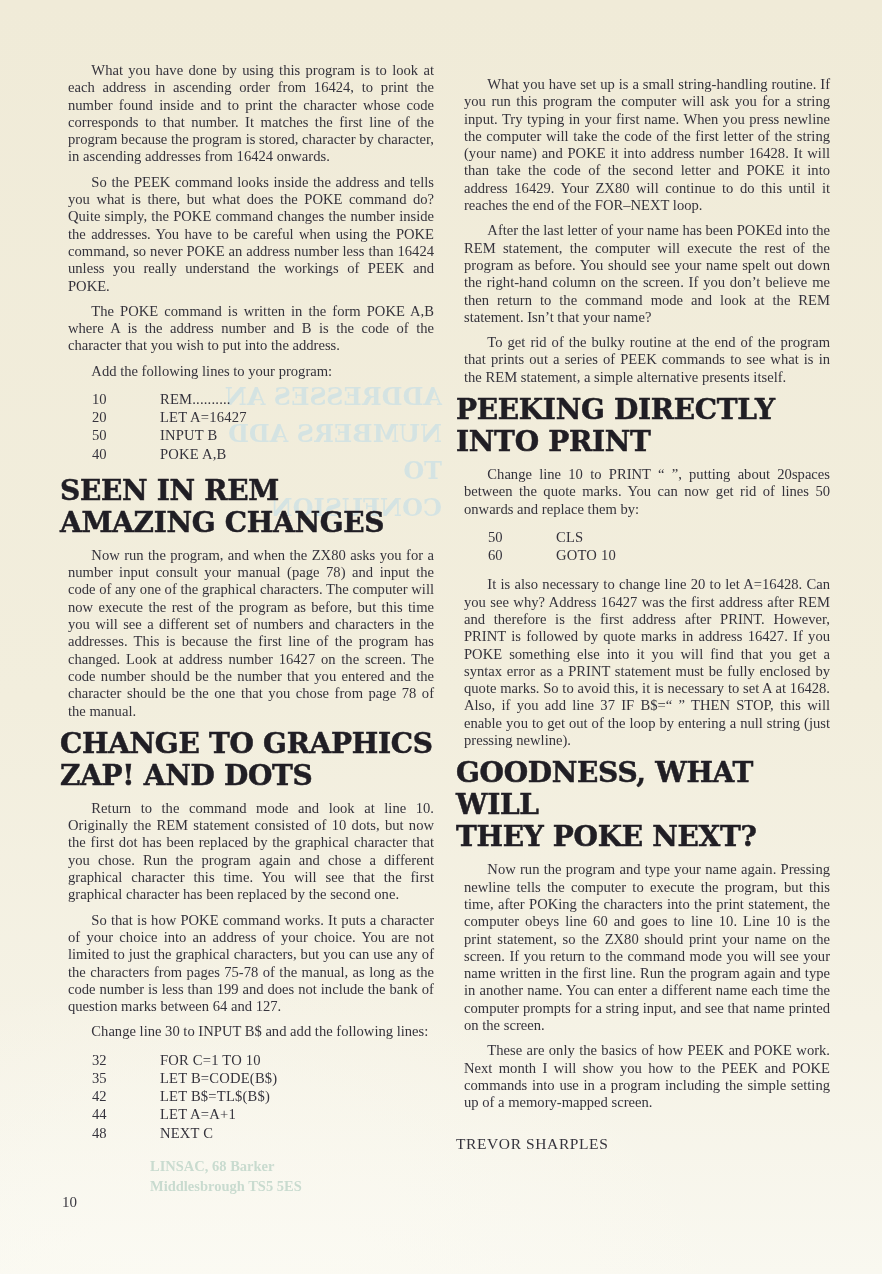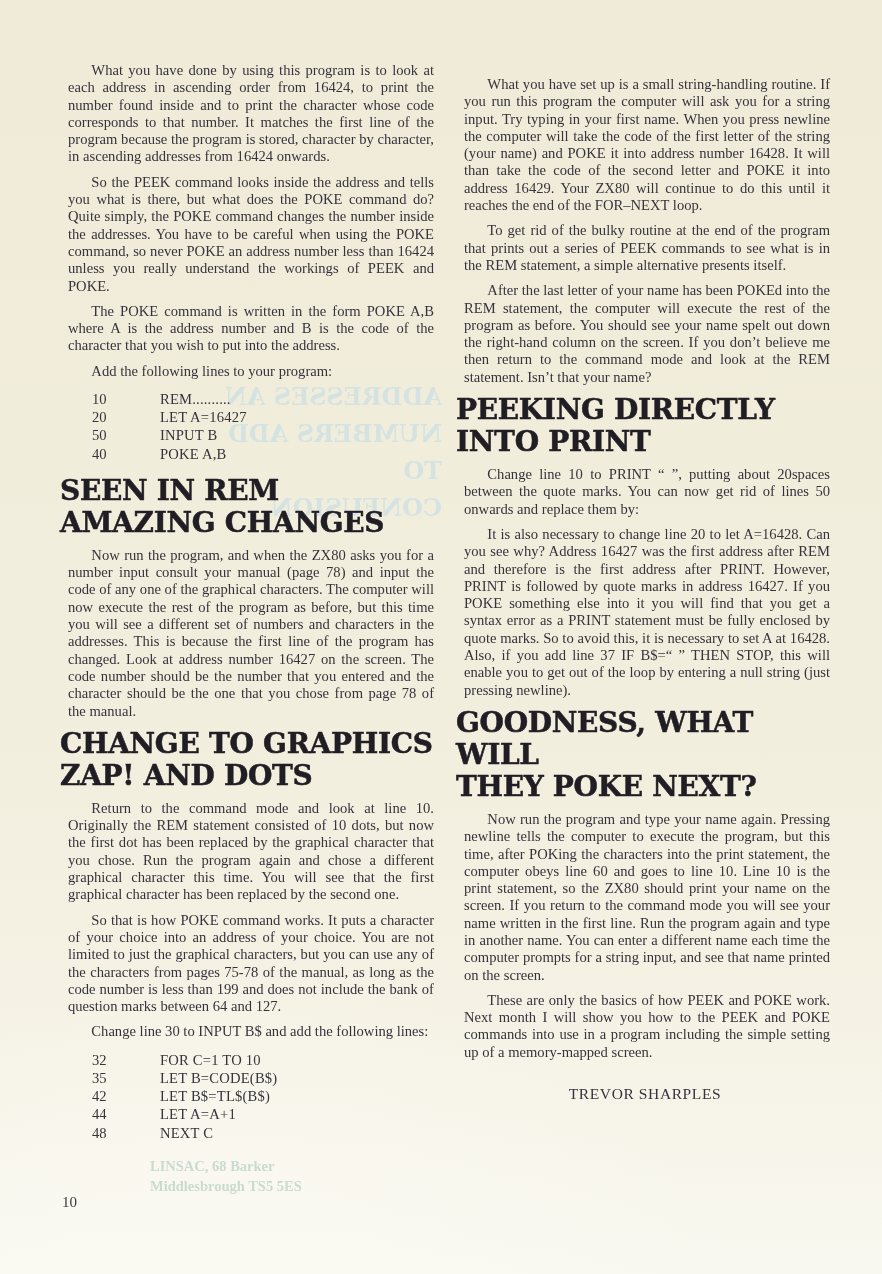--- a/index.html
+++ b/index.html
@@ -51,21 +51,21 @@
     text-align: left;
   }
   .code-row { line-height: 18.2px; margin-left: 32px; }
   .code-num {
     display: inline-block;
     width: 68px;
   }
   .code-txt { letter-spacing: 0.2px; }
   .byline {
     margin-top: 24px;
-    text-align: center;
+    text-align: left;
     font-size: 15.5px;
     letter-spacing: 0.6px;
     padding-right: 4px;
   }
   .page-number {
     position: absolute;
     left: 62px; top: 1194px;
     font-size: 15px;
     color: #3a3840;
   }
@@ -144,29 +144,33 @@
       <div class="code-row"><span class="code-num">32</span><span class="code-txt">FOR C=1 TO 10</span></div>
       <div class="code-row"><span class="code-num">35</span><span class="code-txt">LET B=CODE(B$)</span></div>
       <div class="code-row"><span class="code-num">42</span><span class="code-txt">LET B$=TL$(B$)</span></div>
       <div class="code-row"><span class="code-num">44</span><span class="code-txt">LET A=A+1</span></div>
       <div class="code-row"><span class="code-num">48</span><span class="code-txt">NEXT C</span></div>
     </div>
   </div>
 
   <div class="col col-right">
     <p class="body">What you have set up is a small string-handling routine. If you run this program the computer will ask you for a string input. Try typing in your first name. When you press newline the computer will take the code of the first letter of the string (your name) and POKE it into address number 16428. It will than take the code of the second letter and POKE it into address 16429. Your ZX80 will continue to do this until it reaches the end of the FOR–NEXT loop.</p>
+    <p class="body">After the last letter of your name has been POKEd into the REM statement, the computer will execute the rest of the program as before. You should see your name spelt out down the right-hand column on the screen. If you don’t believe me then return to the command mode and look at the REM statement. Isn’t that your name?</p>
     <p class="body">To get rid of the bulky routine at the end of the program that prints out a series of PEEK commands to see what is in the REM statement, a simple alternative presents itself.</p>
-    <p class="body">After the last letter of your name has been POKEd into the REM statement, the computer will execute the rest of the program as before. You should see your name spelt out down the right-hand column on the screen. If you don’t believe me then return to the command mode and look at the REM statement. Isn’t that your name?</p>
 
     <h2 class="head head-peeking">
       <span>PEEKING DIRECTLY</span>
       <span>INTO PRINT</span>
     </h2>
     <p class="body">Change line 10 to PRINT “ ”, putting about 20spaces between the quote marks. You can now get rid of lines 50 onwards and replace them by:</p>
 
+    <div class="code-block">
+      <div class="code-row"><span class="code-num">50</span><span class="code-txt">CLS</span></div>
+      <div class="code-row"><span class="code-num">60</span><span class="code-txt">GOTO 10</span></div>
+    </div>
 
     <p class="body">It is also necessary to change line 20 to let A=16428. Can you see why? Address 16427 was the first address after REM and therefore is the first address after PRINT. However, PRINT is followed by quote marks in address 16427. If you POKE something else into it you will find that you get a syntax error as a PRINT statement must be fully enclosed by quote marks. So to avoid this, it is necessary to set A at 16428. Also, if you add line 37 IF B$=“ ” THEN STOP, this will enable you to get out of the loop by entering a null string (just pressing newline).</p>
 
     <h2 class="head head-goodness">
       <span>GOODNESS, WHAT WILL</span>
       <span>THEY POKE NEXT?</span>
     </h2>
     <p class="body">Now run the program and type your name again. Pressing newline tells the computer to execute the program, but this time, after POKing the characters into the print statement, the computer obeys line 60 and goes to line 10. Line 10 is the print statement, so the ZX80 should print your name on the screen. If you return to the command mode you will see your name written in the first line. Run the program again and type in another name. You can enter a different name each time the computer prompts for a string input, and see that name printed on the screen.</p>
     <p class="body">These are only the basics of how PEEK and POKE work. Next month I will show you how to the PEEK and POKE commands into use in a program including the simple setting up of a memory-mapped screen.</p>
 

